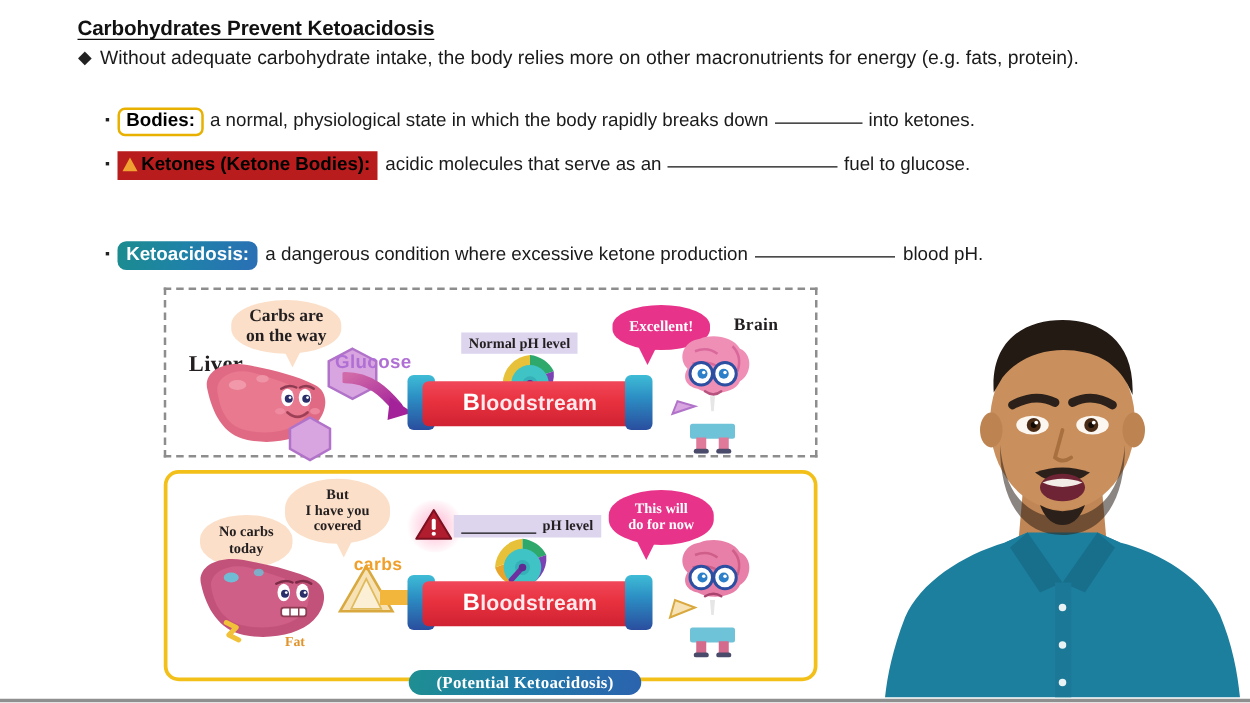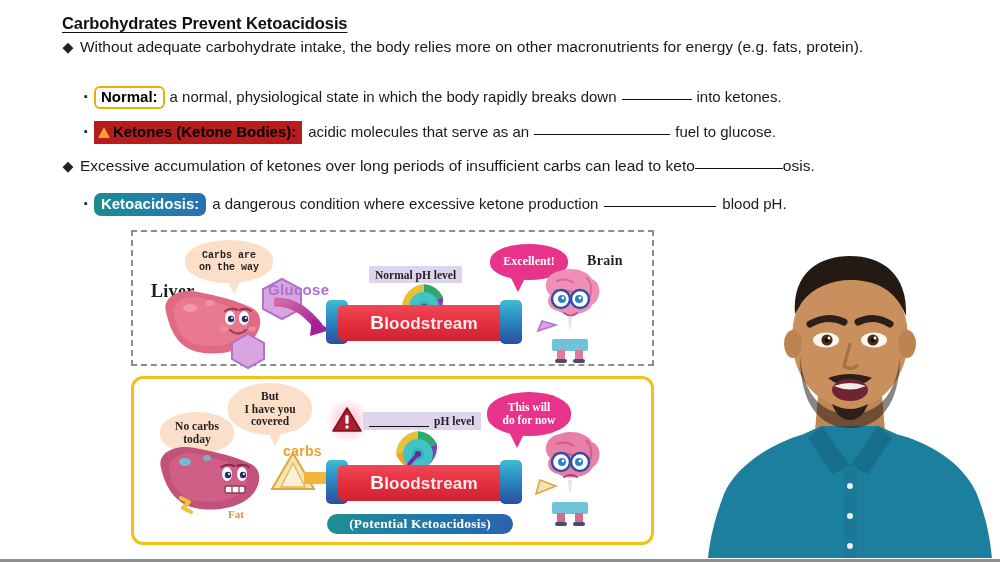--- a/index.html
+++ b/index.html
@@ -242,40 +242,37 @@
 
 <div id="slide">
 
   <div class="title">Carbohydrates Prevent Ketoacidosis</div>
 
   <div class="line lvl1" style="top:38px;">
     <span class="dia">◆</span><span>Without adequate carbohydrate intake, the body relies more on other macronutrients for energy (e.g. fats, protein).</span>
   </div>
 
   <div class="line lvl2" style="top:86px;">
-    <span class="sdot">▪</span><span class="tag-outline">Normal:</span><span style="margin-left:5px;">a normal, physiological state in which the body rapidly breaks down</span><span class="blank" style="width:70px;margin:0 5px;"></span><span>into ketones.</span>
+    <span class="sdot">▪</span><span class="tag-outline">Bodies:</span><span style="margin-left:5px;">a normal, physiological state in which the body rapidly breaks down</span><span class="blank" style="width:70px;margin:0 5px;"></span><span>into ketones.</span>
   </div>
 
   <div class="line lvl2" style="top:121px;">
     <span class="sdot">▪</span><span class="tag-cream"><span class="warn-tri"></span><span>Ketones (Ketone Bodies):</span></span><span style="margin-left:6px;">acidic molecules that serve as an</span><span class="blank" style="width:136px;margin:0 5px;"></span><span>fuel to glucose.</span>
   </div>
 
-  <div class="line lvl1" style="top:157px;">
-    <span class="dia">◆</span><span>Excessive accumulation of ketones over long periods of insufficient carbs can lead to keto</span><span class="blank" style="width:88px;"></span><span>osis.</span>
-  </div>
 
   <div class="line lvl2" style="top:193px;">
     <span class="sdot">▪</span><span class="tag-pill">Ketoacidosis:</span><span style="margin-left:6px;">a dangerous condition where excessive ketone production</span><span class="blank" style="width:112px;margin:0 6px;"></span><span>blood pH.</span>
   </div>
 
   <div class="panel-top"></div>
 
   <div class="dtxt lbl-liver" style="left:151px; top:281px;">Liver</div>
 
-  <div class="bub-peach" style="left:185px; top:240px; width:88px; height:43px; font-size:10px;font-family:Liberation Mono, monospace;">
+  <div class="bub-peach" style="left:185px; top:240px; width:88px; height:43px; font-size:14px;">
     <span style="white-space:pre-line;">Carbs are
 on the way</span>
   </div>
 
   <svg style="position:absolute; left:160px; top:286px;" width="108" height="76" viewBox="0 0 108 76">
     <path d="M6,26 C2,12 18,2 38,6 C58,10 76,14 92,22 C104,28 102,44 92,54 C80,66 58,70 38,66 C18,62 10,44 6,26 Z" fill="#e06a83"></path>
     <path d="M14,28 C12,16 26,8 42,12 C56,16 70,20 82,27 C91,32 89,44 81,51 C70,60 52,62 36,58 C20,54 16,40 14,28 Z" fill="#e8798f"></path>
     <ellipse cx="30" cy="22" rx="7" ry="4" fill="#f2a0b0" opacity=".8"></ellipse>
     <ellipse cx="50" cy="17" rx="5" ry="3" fill="#f2a0b0" opacity=".7"></ellipse>
     <ellipse cx="70" cy="32" rx="5" ry="7" fill="#fff"></ellipse>
@@ -454,21 +451,21 @@
     <path d="M26,52 L54,52 L58,76 L22,76 Z" fill="#ffffff"></path>
     <path d="M38,52 L42,52 L41,64 L39,64 Z" fill="#e6e6e6"></path>
     <rect x="22" y="74" width="36" height="12" rx="2" fill="#6fc3d8"></rect>
     <rect x="27" y="85" width="8" height="12" fill="#d46a8c"></rect>
     <rect x="45" y="85" width="8" height="12" fill="#d46a8c"></rect>
     <rect x="25" y="94" width="12" height="4" rx="2" fill="#4a4a6a"></rect>
     <rect x="43" y="94" width="12" height="4" rx="2" fill="#4a4a6a"></rect>
     <polygon points="26,58 6,66 10,52" fill="#f6e2b4" stroke="#d9a93f" stroke-width="1.6"></polygon>
   </svg>
 
-  <div class="pk-pill" style="left:327px; top:514px; width:186px; height:20px;">(Potential Ketoacidosis)</div>
+  <div class="pk-pill" style="left:327px; top:536px; width:186px; height:20px;">(Potential Ketoacidosis)</div>
 
   <svg class="presenter" viewBox="0 0 300 330">
     <rect x="0" y="0" width="300" height="330" fill="#ffffff"></rect>
 
     <path d="M118,168 L182,168 L186,214 L114,214 Z" fill="#c08655"></path>
 
     <path d="M104,206 C70,216 36,238 24,266 C14,292 10,312 8,330 L292,330 C290,310 286,288 276,264 C262,234 228,214 196,206 L178,198 L122,198 Z" fill="#1d7f9e"></path>
     <path d="M122,198 L150,236 L178,198 L196,206 L168,256 L132,256 L104,206 Z" fill="#1d7f9e"></path>
 
     <path d="M122,198 L150,238 L132,246 L108,210 Z" fill="#176f8c"></path>

